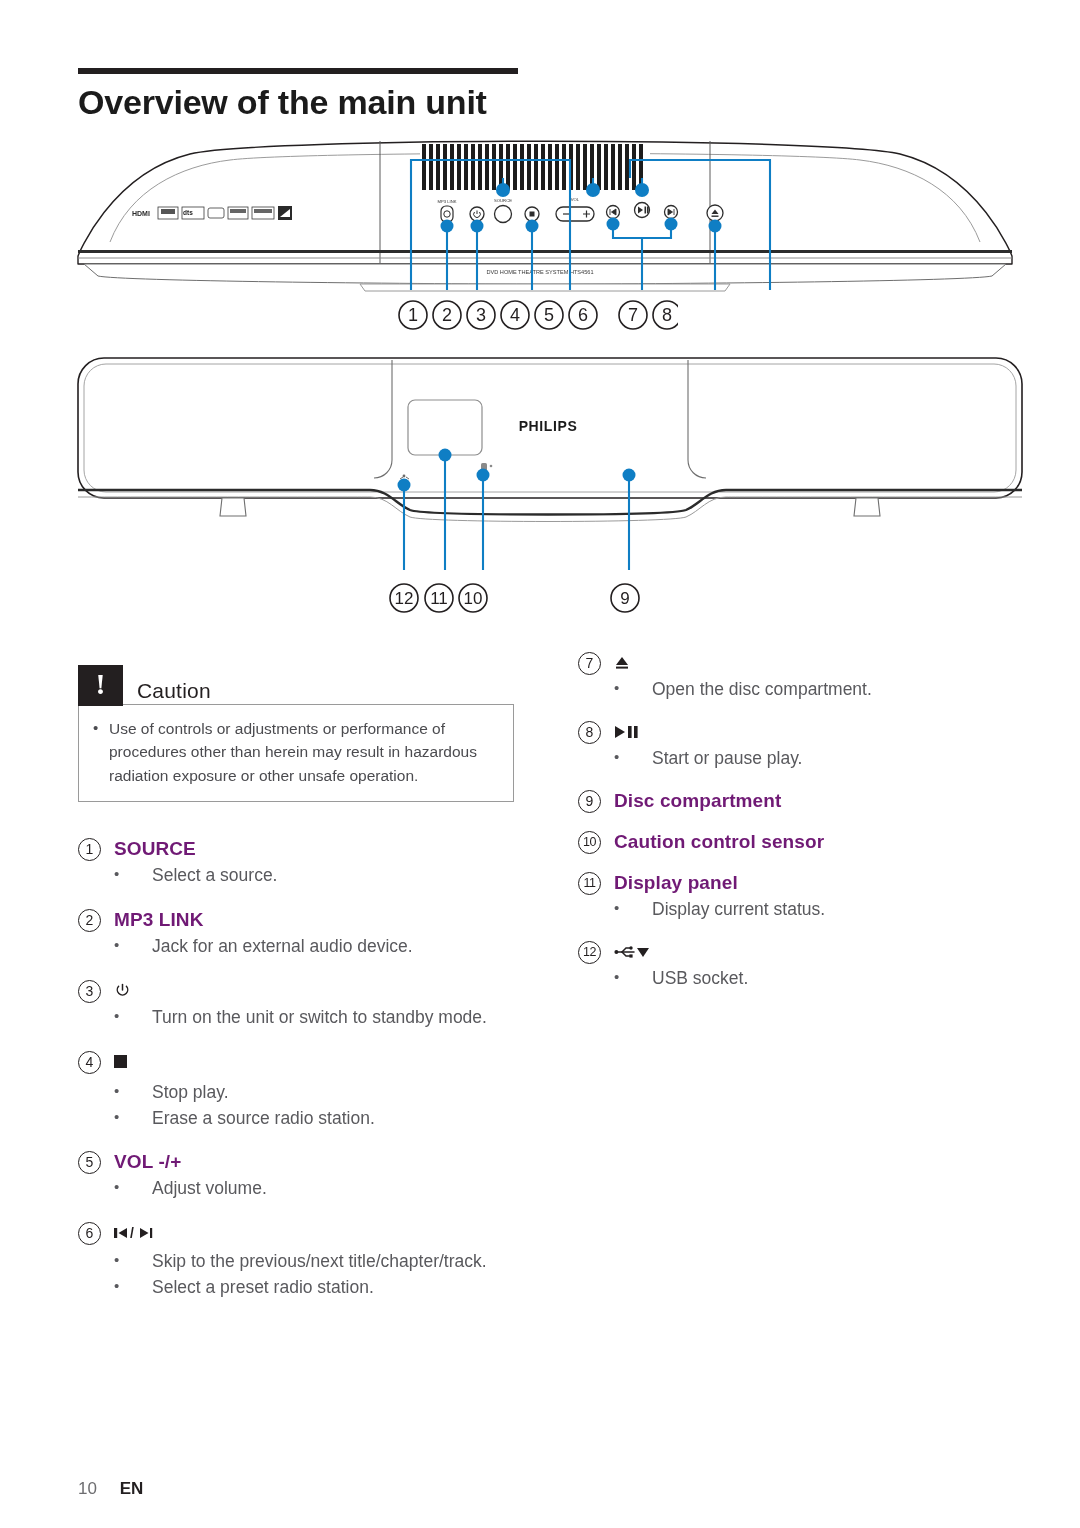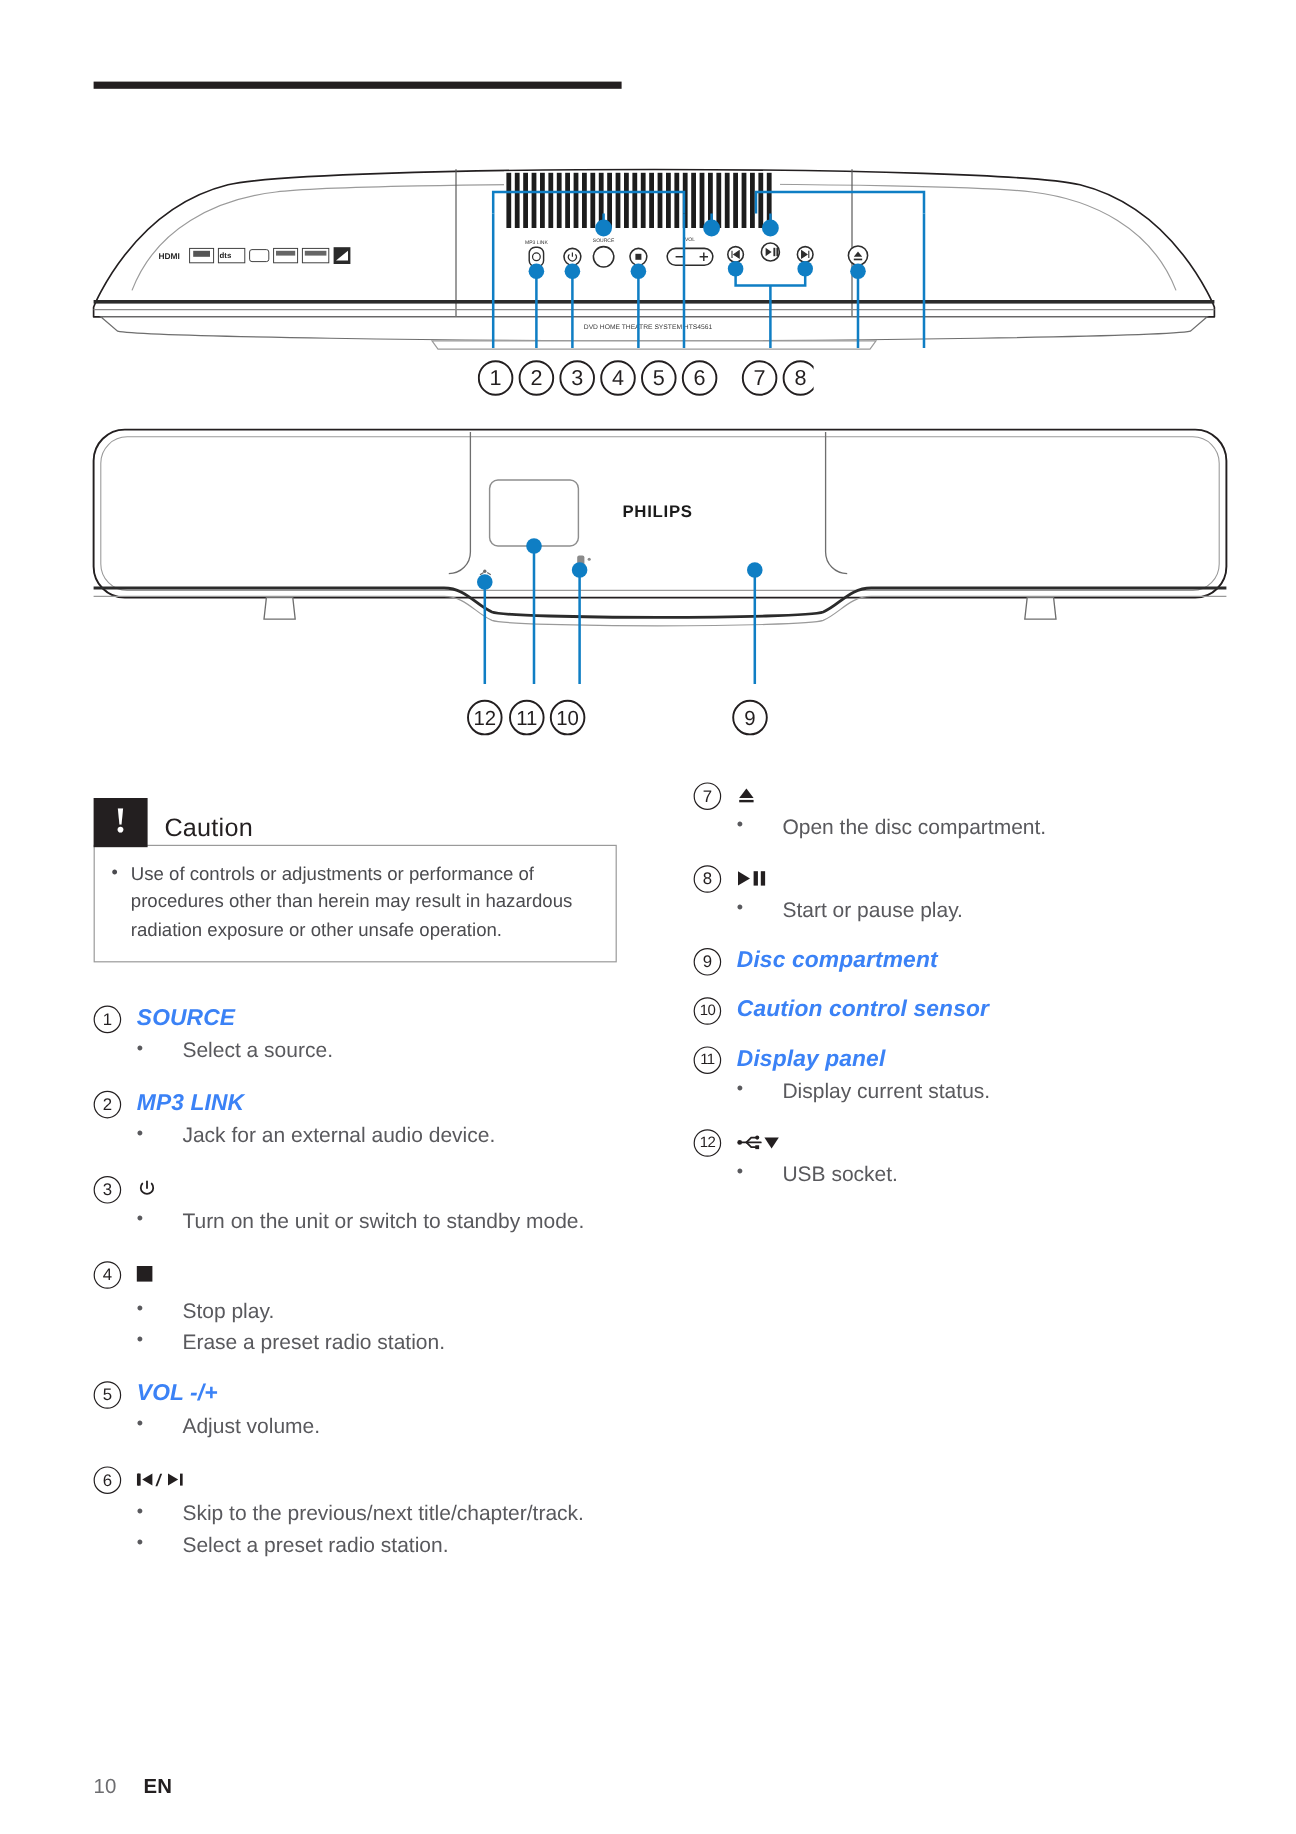--- a/index.html
+++ b/index.html
@@ -117,24 +117,23 @@
     font-family: "Liberation Sans", sans-serif;
     margin-right: 13px;
     margin-top: 2px;
     box-sizing: border-box;
   }
   .num-circle.wide { font-size: 12.5px; letter-spacing: -0.5px; }
 
   .legend-label {
     font-size: 19px;
     font-weight: 700;
-    color: #3b82f6;
+    color: #701a75;
     line-height: 25px;
     letter-spacing: 0.1px;
-    font-style: italic;
   }
   .legend-label.glyph {
     font-weight: 700;
     font-size: 17px;
   }
 
   .legend-bullets { margin-top: 2px; }
   .legend-bullet {
     display: flex;
     font-size: 17.5px;
@@ -168,20 +167,21 @@
     color: #4b4b4f;
   }
   #page-footer .pg { color: #6d6d70; margin-right: 18px; }
   #page-footer .lang { color: #231f20; font-weight: 600; }
 </style>
 </head>
 <body>
 
 <div id="page-heading">
   <div class="rule"></div>
+  <div class="title">Overview of the main unit</div>
 </div>
 
 <div class="figure" id="figure-top-unit" style="left:70px; top:138px;">
   <svg width="950" height="200" viewBox="0 0 950 200" xmlns="http://www.w3.org/2000/svg">
 
     <path d="M8,118 C8,118 40,36 120,16 C190,-1 760,-1 830,16 C910,36 942,118 942,118 L942,126 L8,126 Z" fill="#ffffff" stroke="#231f20" stroke-width="1.4" stroke-linejoin="round"></path>
 
     <path d="M40,104 C60,52 110,28 160,22 C230,13 720,13 790,22 C840,28 890,52 910,104" fill="none" stroke="#9b9b9b" stroke-width="1"></path>
 
     <line x1="310" y1="3" x2="310" y2="126" stroke="#5a5a5a" stroke-width="1"></line>
@@ -477,21 +477,21 @@
       <span class="num-circle">4</span>
       <span class="legend-label glyph"><i class="g-stop"></i></span>
     </div>
     <div class="legend-bullets" style="margin-top:6px;">
       <div class="legend-bullet">
         <span class="bdot">•</span>
         <span class="btext">Stop play.</span>
       </div>
       <div class="legend-bullet">
         <span class="bdot">•</span>
-        <span class="btext">Erase a preset radio station.</span>
+        <span class="btext">Erase a source radio station.</span>
       </div>
     </div>
   </div>
 
   <div class="legend-item" style="margin-bottom:18px;">
     <div class="legend-head">
       <span class="num-circle">5</span>
       <span class="legend-label">VOL -/+</span>
     </div>
     <div class="legend-bullets">

